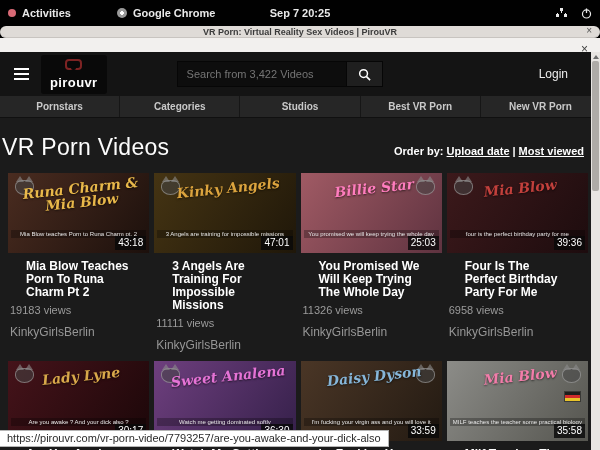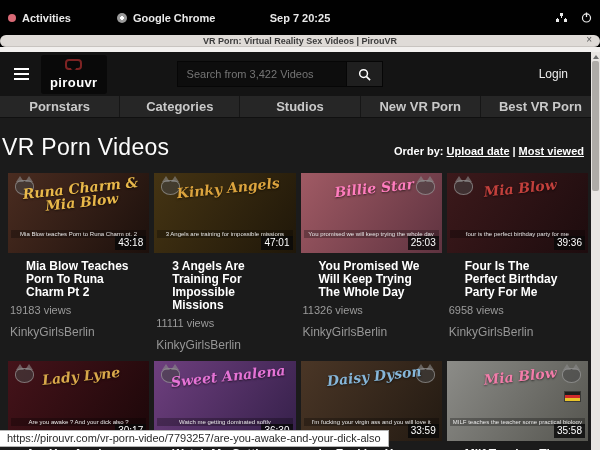--- a/index.html
+++ b/index.html
@@ -1,21 +1,21 @@
 <!DOCTYPE html>
 <html><head>
 <meta charset="utf-8">
 <style>
   * { margin:0; padding:0; box-sizing:border-box; }
   html,body { width:600px; height:450px; overflow:hidden; background:#000;
     font-family:"Liberation Sans", sans-serif; }
   .stage { position:relative; width:600px; height:450px; overflow:hidden; }
 
   
-  .sysbar { height:35px; background:#010101; color:#e9e9e9; display:flex;
+  .sysbar { height:26px; background:#010101; color:#e9e9e9; display:flex;
     align-items:center; font-size:11px; padding:4px 8px; position:relative; }
   .sys-left { display:flex; align-items:center; gap:6px; }
   .rec-dot { width:8px; height:8px; border-radius:50%; background:#d96a76; }
   .sys-activities { font-weight:bold; margin-right:40px; }
   .chrome-ico { width:10px; height:10px; border-radius:50%;
     background:radial-gradient(circle at 50% 50%, #fff 0 28%, #9a9a9a 30% 100%); }
   .sys-app { font-weight:bold; }
   .sys-clock { position:absolute; left:0; right:0; text-align:center; font-weight:bold; }
   .sys-right { margin-left:auto; display:flex; align-items:center; gap:14px; z-index:2; }
   .net-ico svg, .pwr-ico svg { display:block; }
@@ -59,21 +59,21 @@
     color:#8a8a8a; font-size:11px; padding:0 9px; outline:none;
     font-family:"Liberation Sans", sans-serif; }
   .searchbtn { width:36px; height:26px; background:#1f1f1f; border:1px solid #060606;
     border-left:none; display:flex; align-items:center; justify-content:center; }
   .login { color:#ececec; font-size:12px; margin-left:auto; margin-right:16px; }
   .joinbtn { background:#27a3dc; color:#fff; font-size:12px; padding:6px 16px;
     border-radius:2px; border:none; font-family:"Liberation Sans", sans-serif; }
 
   
   .navrow { display:flex; background:#141414; border-bottom:1px solid #101010; height:22px; }
-  .nav-item { flex:1; background:#262626; color:#c9c9c9; font-size:13px; font-weight:bold;
+  .nav-item { flex:1; background:#262626; color:#c9c9c9; font-size:10px; font-weight:bold;
     display:flex; align-items:center; justify-content:center; border-right:1px solid #161616; }
   .nav-item:last-child { border-right:none; }
 
   
   .headrow { display:flex; align-items:baseline; padding:16px 16px 8px 2px;justify-content:flex-end; }
   .pagetitle { color:#fcfcfc; font-size:23px; font-weight:400; letter-spacing:.3px; }
   .orderby { margin-left:auto; color:#fff; font-size:11px; font-weight:bold; }
   .orderby a { color:#fff; text-decoration:underline; }
   .orderby .sep { margin:0 3px; text-decoration:none; }
 
@@ -176,22 +176,22 @@
             </svg>
         </span>
       </div>
       <span class="login">Login</span>
     </div>
 
     <div class="navrow">
         <div class="nav-item">Pornstars</div>
         <div class="nav-item">Categories</div>
         <div class="nav-item">Studios</div>
+        <div class="nav-item">Best VR Porn</div>
         <div class="nav-item">New VR Porn</div>
-        <div class="nav-item">Best VR Porn</div>
       </div>
 
     <div class="headrow">
       <span class="pagetitle">VR Porn Videos</span>
       <span class="orderby">
         <span>Order by:</span>
         <a>Upload date</a><span class="sep">|</span><a>Most viewed</a>
       </span>
     </div>
 

